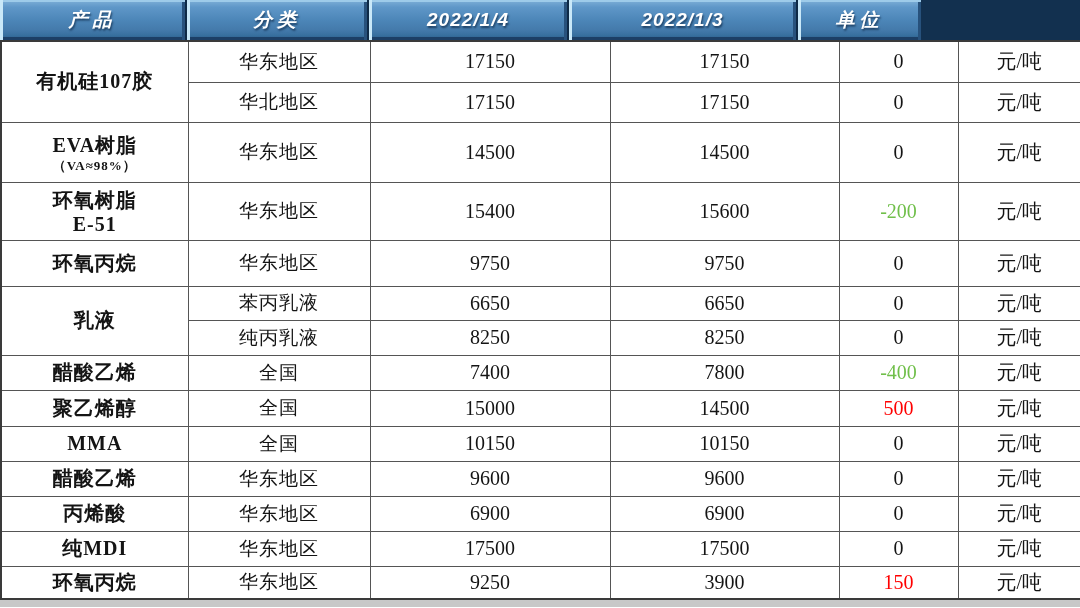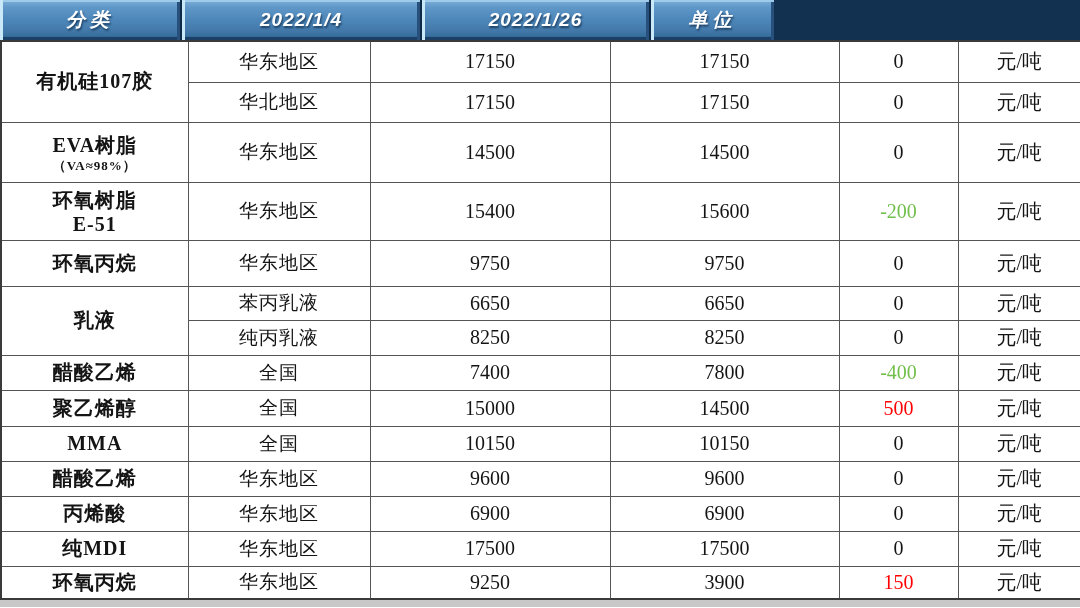--- a/index.html
+++ b/index.html
@@ -32,28 +32,31 @@
 
   
   .bottom-strip{width:1080px;height:7px;background:#c8c8c8;}
 </style>
 </head>
 <body>
 
 <div id="screen">
 
   <div class="header-row">
+    <div class="hcell" style="width:187px">
+      <span class="hlabel">产品</span>
+    </div>
     <div class="hcell" style="width:182px">
       <span class="hlabel">分类</span>
     </div>
-    <div class="hcell date" style="width:240px">
+    <div class="hcell date" style="width:200px">
       <span class="hlabel">2022/1/4</span>
     </div>
     <div class="hcell date" style="width:229px">
-      <span class="hlabel">2022/1/26</span>
+      <span class="hlabel">2022/1/3</span>
     </div>
     <div class="hcell" style="width:123px">
       <span class="hlabel">单位</span>
     </div>
   </div>
 
   <table class="price">
     <colgroup>
       <col style="width:187px">
         <col style="width:182px">

